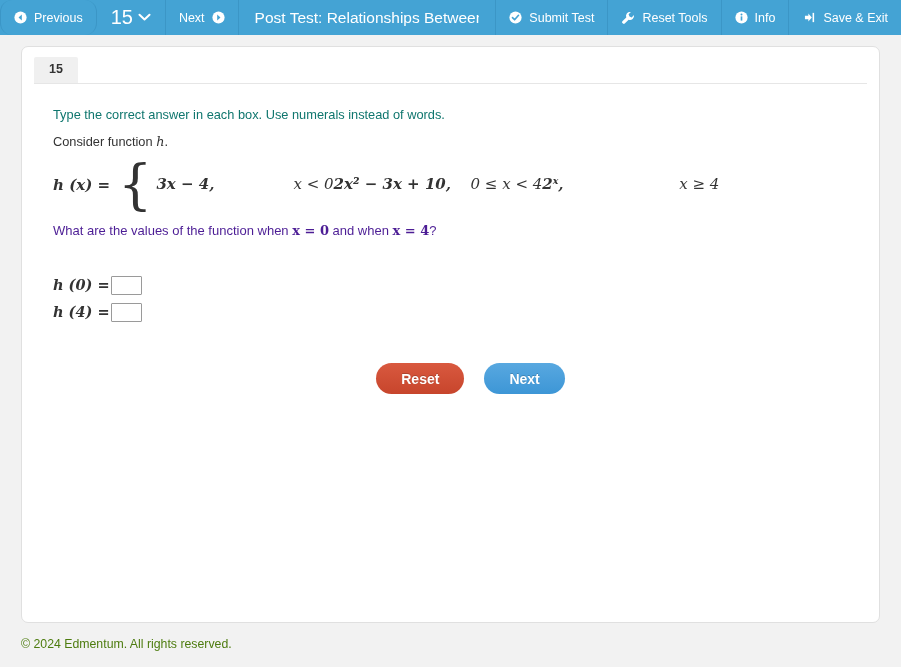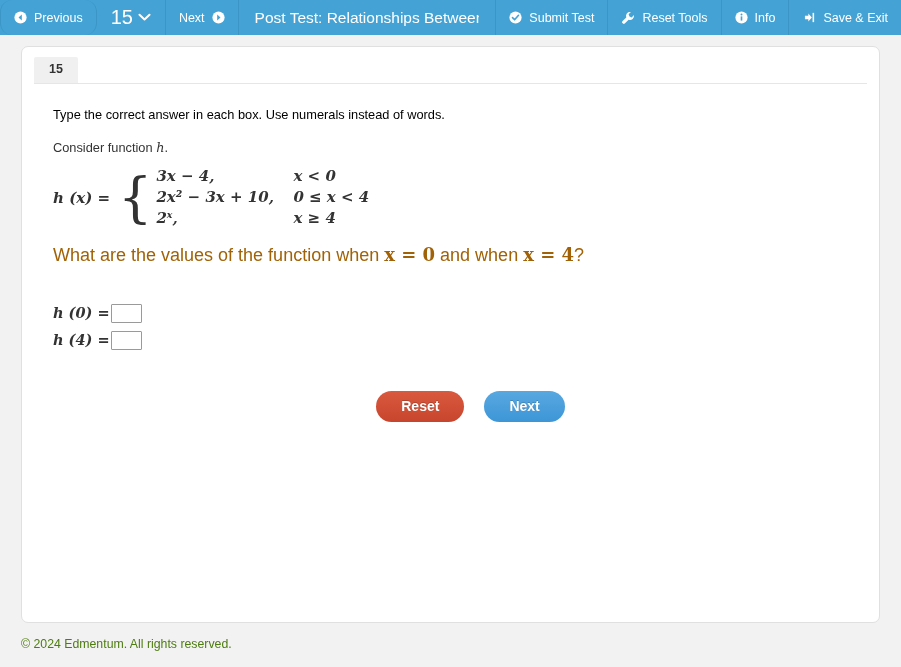--- a/index.html
+++ b/index.html
@@ -95,27 +95,27 @@
     background: #e6e6e6;
     margin: 0 12px;
   }
 
   .body {
     padding: 21px 31px 0 31px;
     color: #333333;
   }
   .prompt {
     font-size: 12.8px;
-    color: #000000;
+    color: #0f766e;
     line-height: 1.5;
   }
   .consider {
     font-size: 12.8px;
     color: #333333;
-    margin-top: 16px;
+    margin-top: 10px;
   }
 
   
   .mathit { font-family: "DejaVu Serif", serif; font-style: italic; }
   .mathnum { font-family: "DejaVu Serif", serif; font-weight: bold; font-style: normal; }
 
   .piecewise {
     margin-top: 11px;
     display: flex;
     align-items: center;
@@ -128,29 +128,29 @@
     white-space: nowrap;
     padding-right: 8px;
   }
   .pw-brace {
     font-size: 54px;
     line-height: 0.92;
     font-weight: 300;
     margin-right: 4px;
     font-family: "DejaVu Serif", serif;
   }
-  .pw-rows { display: flex; flex-direction: column; }
+  .pw-rows { display: flex; flex-direction: row; }
   .pw-row { display: flex; line-height: 1.42; }
   .pw-expr { width: 137px; font-weight: bold; font-style: italic; white-space: nowrap; }
-  .pw-cond { font-weight: bold; font-style: italic; white-space: nowrap; }
+  .pw-cond { font-weight: normal; font-style: italic; white-space: nowrap; }
 
   .question {
     margin-top: 14px;
-    font-size: 18px;
-    color: #a16207;
+    font-size: 13px;
+    color: #4c1d95;
   }
 
   .answers { margin-top: 38px; }
   .ans-row {
     display: flex;
     align-items: flex-start;
     height: 27px;
     font-family: "DejaVu Serif", serif;
     font-size: 14.5px;
     font-weight: bold;

